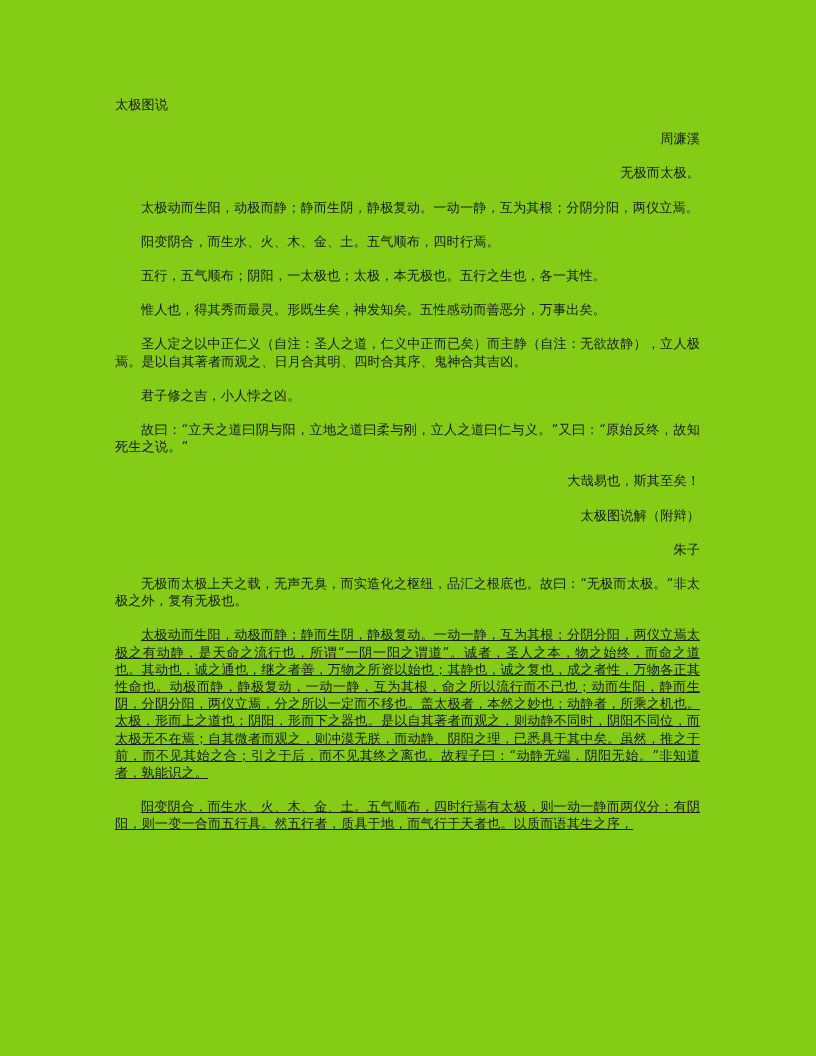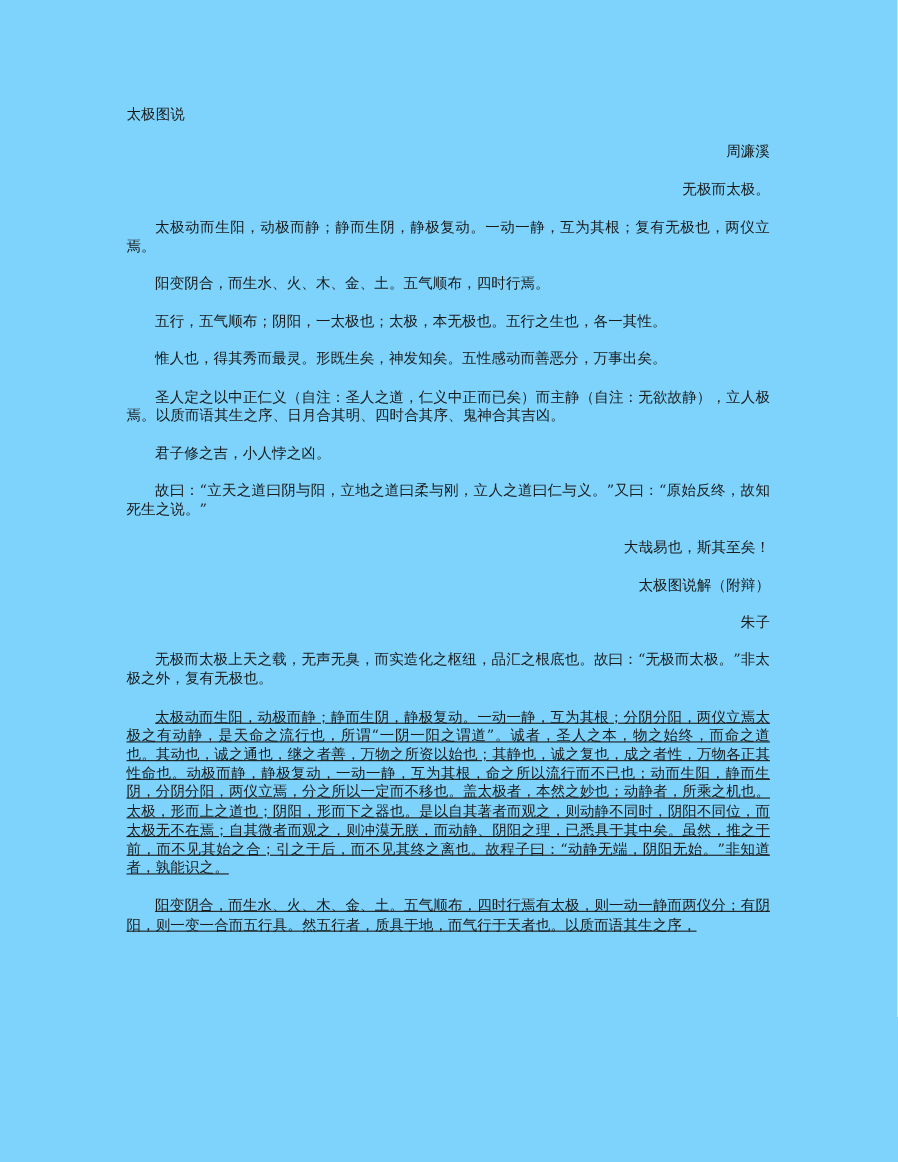--- a/index.html
+++ b/index.html
@@ -11,21 +11,21 @@
     width: 816px;
     height: 1056px;
     font-family: "DejaVu Serif", "Liberation Serif", serif;
     color: #000000;
     -webkit-font-smoothing: antialiased;
   }
   .page {
     position: relative;
     width: 816px;
     height: 1056px;
-    background: #7dd3fc;
+    background: #84cc16;
     box-sizing: border-box;
     padding: 96px 116px 96px 115px;
   }
   .doc-body {
     width: 585px;
   }
   .para {
     font-size: 13.2px;
     line-height: 17.2px;
     text-align: justify;
@@ -59,30 +59,30 @@
 
 <div class="page">
   <div class="doc-body">
 
     <p class="para title-flush">太极图说</p>
 
     <p class="para heading-indent">周濂溪</p>
 
     <p class="para heading-indent">无极而太极。</p>
 
-    <p class="para body-indent">太极动而生阳，动极而静；静而生阴，静极复动。一动一静，互为其根；复有无极也，两仪立焉。</p>
+    <p class="para body-indent">太极动而生阳，动极而静；静而生阴，静极复动。一动一静，互为其根；分阴分阳，两仪立焉。</p>
 
     <p class="para body-indent">阳变阴合，而生水、火、木、金、土。五气顺布，四时行焉。</p>
 
     <p class="para body-indent">五行，五气顺布；阴阳，一太极也；太极，本无极也。五行之生也，各一其性。</p>
 
 
     <p class="para body-indent">惟人也，得其秀而最灵。形既生矣，神发知矣。五性感动而善恶分，万事出矣。</p>
 
-    <p class="para body-indent">圣人定之以中正仁义（自注：圣人之道，仁义中正而已矣）而主静（自注：无欲故静），立人极焉。以质而语其生之序、日月合其明、四时合其序、鬼神合其吉凶。</p>
+    <p class="para body-indent">圣人定之以中正仁义（自注：圣人之道，仁义中正而已矣）而主静（自注：无欲故静），立人极焉。是以自其著者而观之、日月合其明、四时合其序、鬼神合其吉凶。</p>
 
     <p class="para body-indent">君子修之吉，小人悖之凶。</p>
 
     <p class="para body-indent">故曰：“立天之道曰阴与阳，立地之道曰柔与刚，立人之道曰仁与义。”又曰：“原始反终，故知死生之说。”</p>
 
     <p class="para heading-indent">大哉易也，斯其至矣！</p>
 
     <p class="para heading-indent">太极图说解（附辩）</p>
 
     <p class="para heading-indent">朱子</p>

